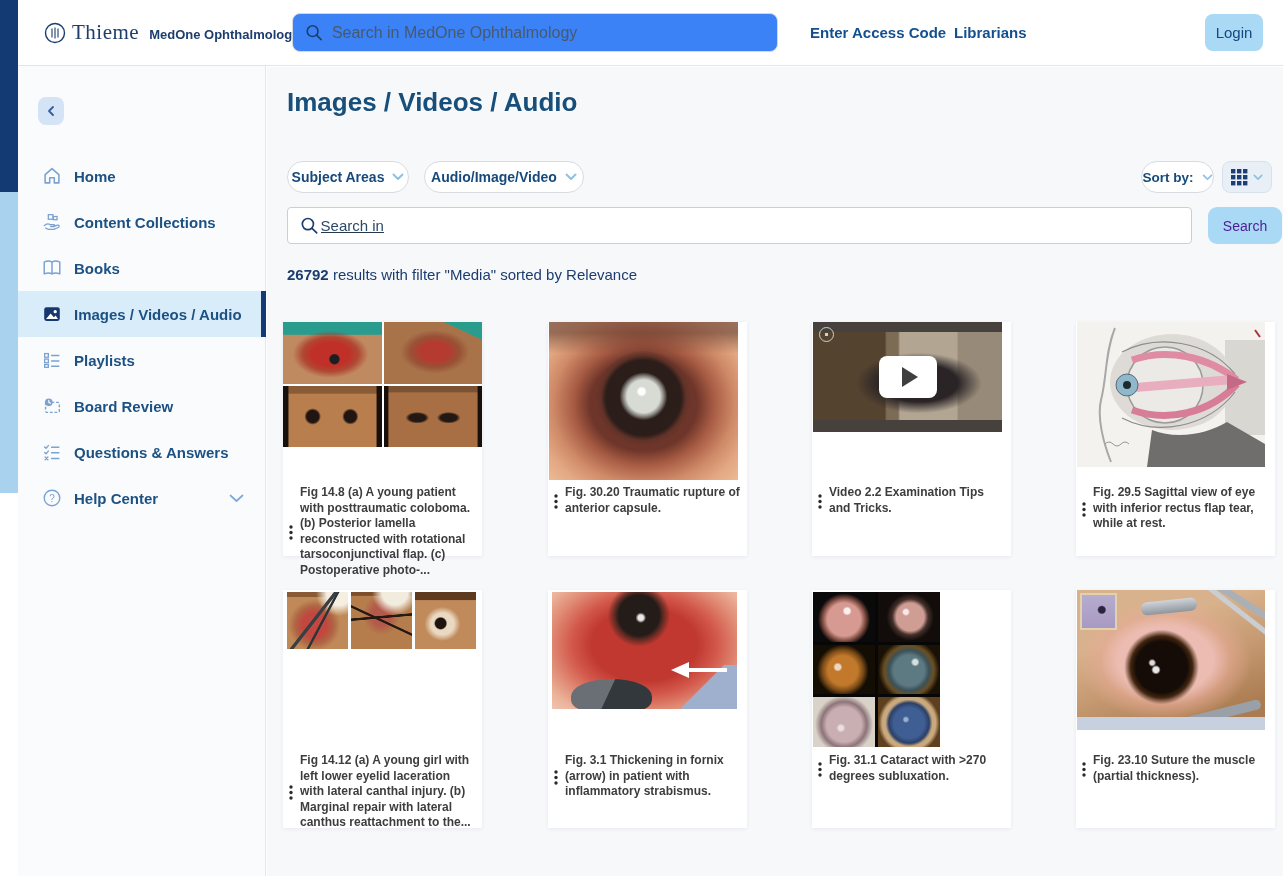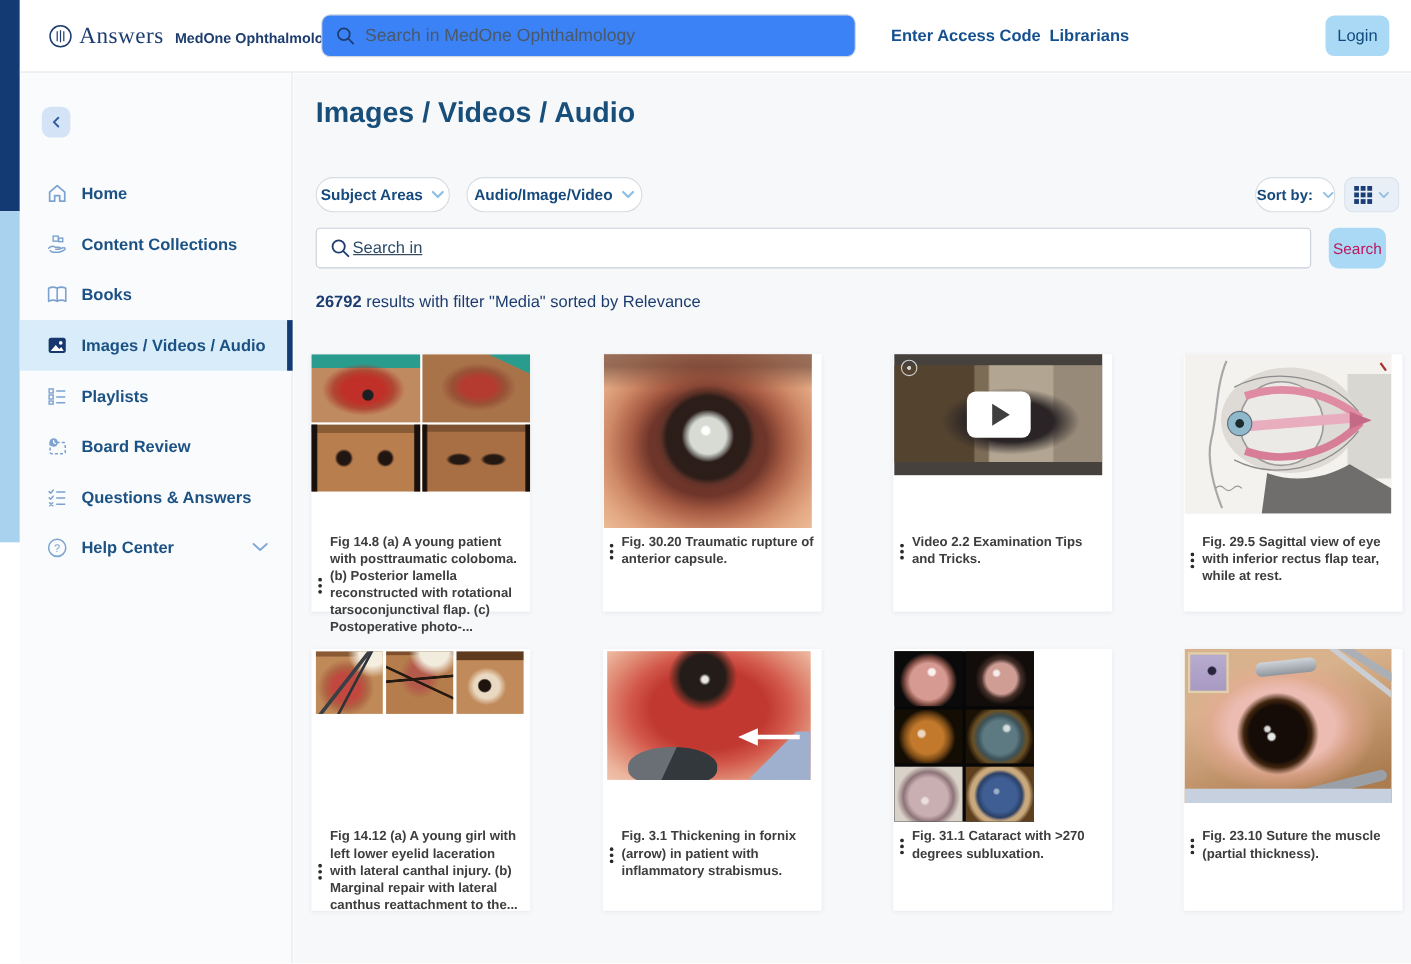--- a/index.html
+++ b/index.html
@@ -40,21 +40,21 @@
 
   .pill { position:absolute; top:94px; height:32px; background:#ffffff; border:1px solid #d7dce2; border-radius:17px; display:flex; align-items:center; justify-content:center; gap:8px; font-size:14px; font-weight:700; color:#174a7c; cursor:pointer; font-family:"Liberation Sans", sans-serif; }
   .pill-subject { left:20px; width:122px; }
   .pill-media { left:157px; width:160px; }
   .pill-sort { left:874px; width:73px; font-size:13.5px;align-items:center; }
   .gridview-btn { position:absolute; left:955px; top:94px; width:50px; height:32px; background:#e8eff7; border:1px solid #d9e2ec; border-radius:8px; display:flex; align-items:center; justify-content:center; gap:5px; cursor:pointer; }
 
   .search-row-input { position:absolute; left:20px; top:140px; width:905px; height:37px; background:#ffffff; border:1px solid #c8cfd8; border-radius:4px; display:flex; align-items:center; padding:0 12px; }
   .search-row-input input { border:none; outline:none; background:transparent; font-size:15px; color:#24384e; width:100%; margin-left:2px; font-family:"Liberation Sans", sans-serif;text-decoration:underline; }
   .search-row-input input::placeholder { color:#2c4a68; opacity:1; }
-  .search-btn { position:absolute; left:941px; top:140px; width:52px; height:37px; background:#a9d9f4; border:none; border-radius:9px; font-size:14px; color:#be185d; cursor:pointer; font-family:"Liberation Sans", sans-serif; }
+  .search-btn { position:absolute; left:941px; top:140px; width:74px; height:37px; background:#a9d9f4; border:none; border-radius:9px; font-size:14px; color:#4c1d95; cursor:pointer; font-family:"Liberation Sans", sans-serif; }
 
   .results-line { position:absolute; left:20px; top:199px; font-size:15px; color:#1c3c6f; }
   .results-line .cnt { font-weight:700; }
 
   
   .card { position:absolute; width:199px; background:#ffffff; box-shadow:0 1px 4px rgba(20,40,80,.07); }
   .row1 { top:255px; height:234px; }
   .row2 { top:523px; height:238px; }
   .cx1 { left:16px; } .cx2 { left:281px; } .cx3 { left:545px; } .cx4 { left:809px; }
   .cap { position:absolute; top:163px; left:6px; right:6px; display:flex; gap:7px; align-items:center; }
@@ -162,21 +162,21 @@
 
 <div class="strip-top"></div>
 <div class="strip-mid"></div>
 
 <div class="header">
   <div class="brand">
     <svg width="22" height="22" viewBox="0 0 22 22">
       <circle cx="11" cy="11" r="9.5" fill="none" stroke="#1d3d6f" stroke-width="1.4"></circle>
       <path d="M8 6.5 v9 M11 5.5 v11 M14 6.5 v9" stroke="#1d3d6f" stroke-width="1.1" fill="none"></path>
     </svg>
-    <span class="brand-name">Answers</span>
+    <span class="brand-name">Thieme</span>
     <span class="brand-product">MedOne Ophthalmology</span>
   </div>
 
   <div class="hdr-search">
     <svg width="19" height="19" viewBox="0 0 20 20">
       <circle cx="8.5" cy="8.5" r="6" fill="none" stroke="#1d3d6f" stroke-width="1.8"></circle>
       <path d="M13 13 L18 18" stroke="#1d3d6f" stroke-width="1.8" stroke-linecap="round"></path>
     </svg>
     <input type="text" placeholder="Search in MedOne Ophthalmology" style="">
   </div>

